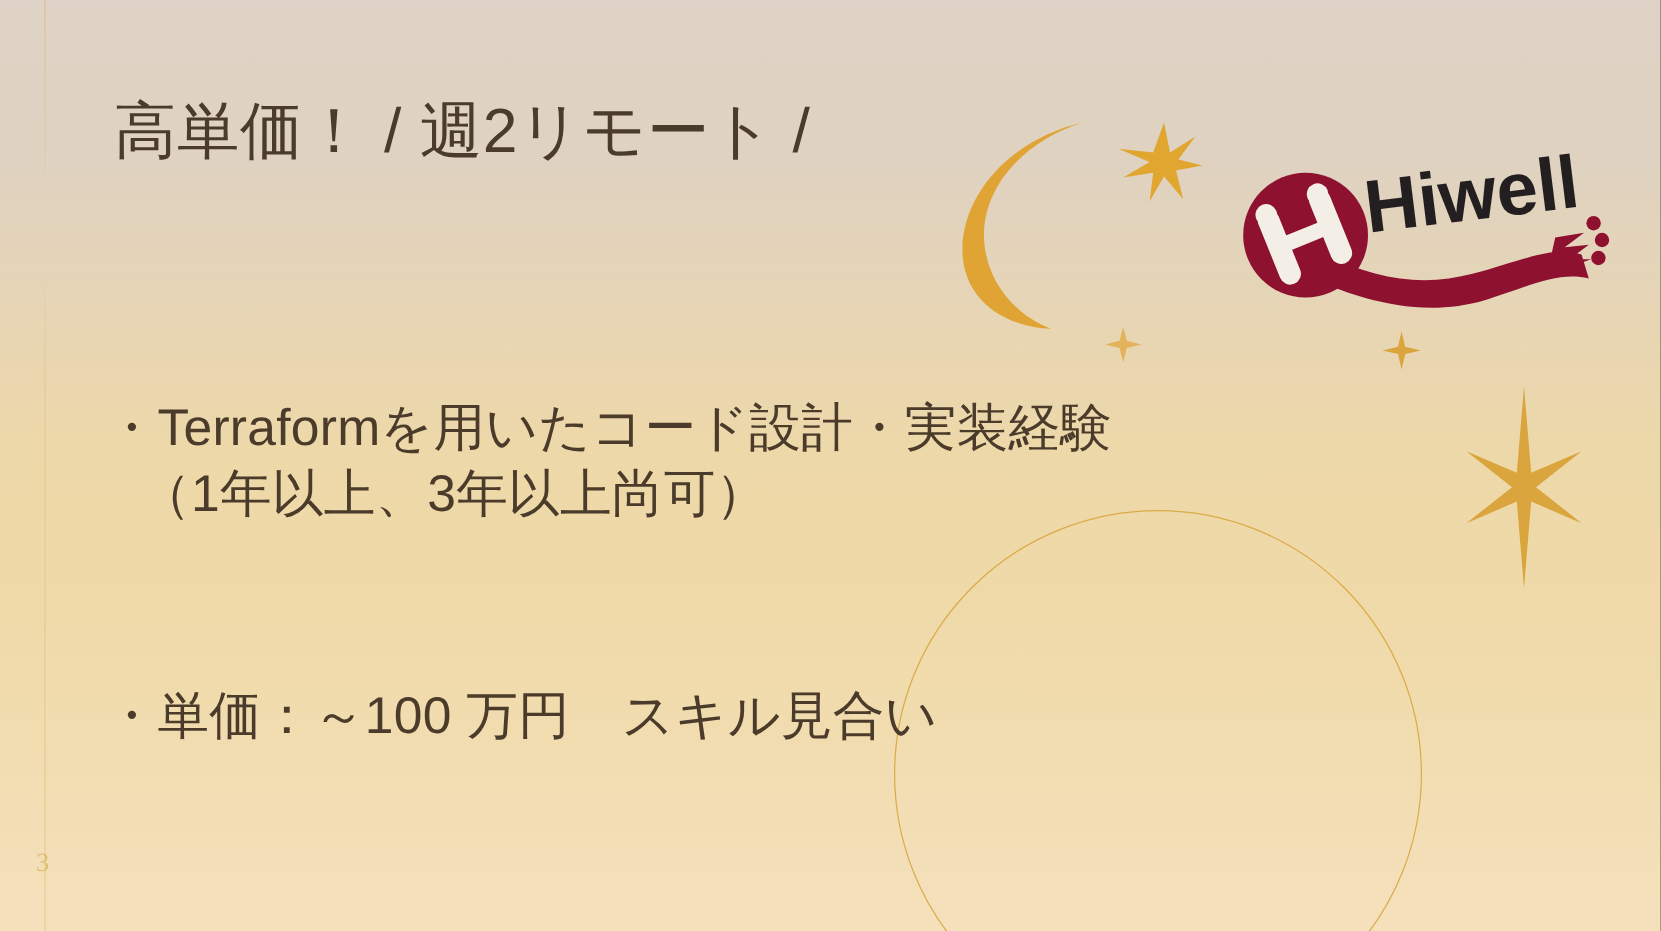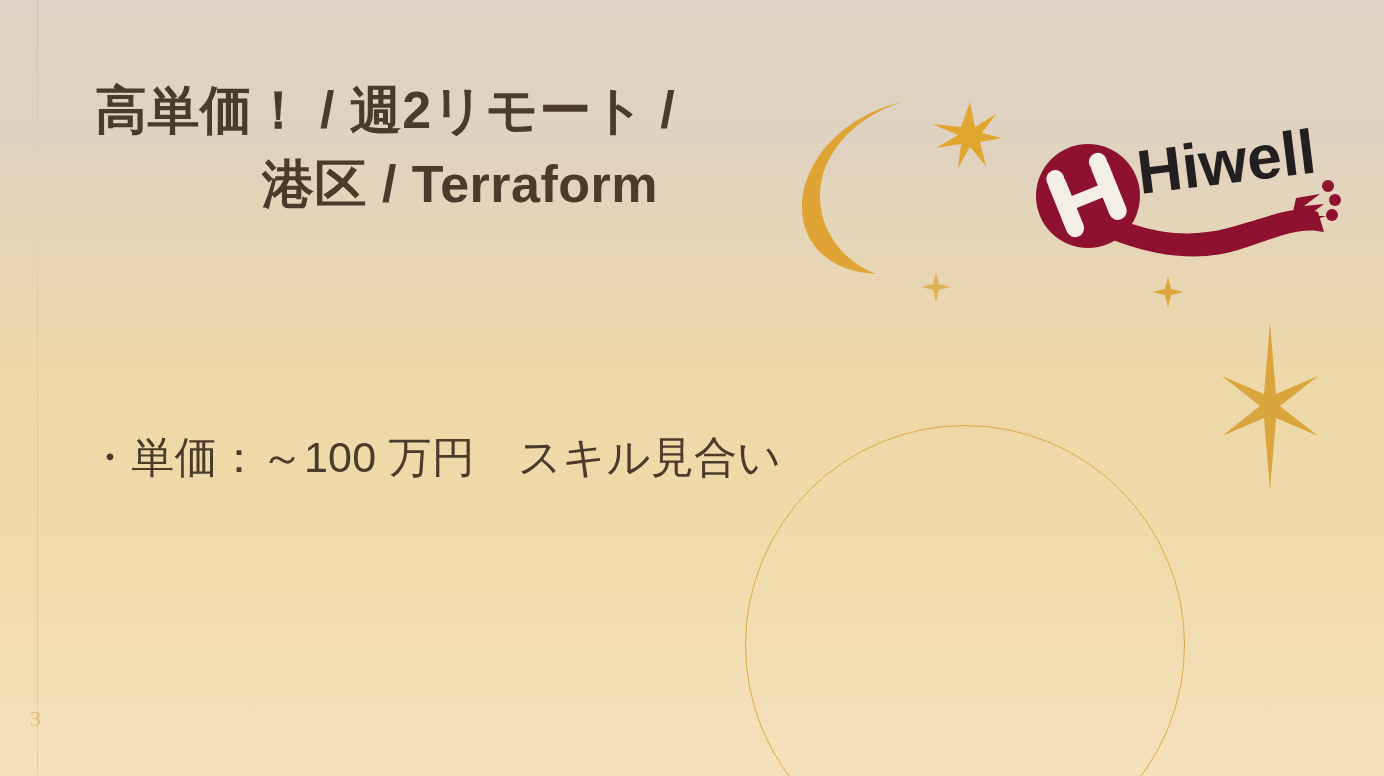--- a/index.html
+++ b/index.html
@@ -87,21 +87,20 @@
   .title-block {
     position: absolute;
     left: 95px;
     top: 74px;
     width: 760px;
     color: #4A3B2A;
     font-size: 52px;
     line-height: 1.42;
     letter-spacing: 0.5px;
     white-space: nowrap;
-    font-weight: bold;
   }
   .title-line-1 { text-align: left; }
   .title-line-2 { text-align: center; padding-right: 30px; }
 
   
   .body-block {
     position: absolute;
     left: 88px;
     top: 330px;
     width: 1060px;
@@ -169,24 +168,27 @@
   <div class="deco" style="left:1222px; top:322px; width:96px; height:168px;">
     <svg width="96" height="168" viewBox="0 0 96 168">
       <path d="M48 0 L54 72 L96 54 L58 84 L96 114 L54 96 L48 168 L42 96 L0 114 L38 84 L0 54 L42 72 Z" fill="#D9A53C"></path>
     </svg>
   </div>
 
   <div class="deco ring"></div>
 
   <div class="title-block">
     <div class="title-line-1">高単価！ / 週2リモート /</div>
-    <div class="title-line-2">港区 / Terraform</div>
   </div>
 
   <div class="body-block">
+    <div class="bullet">
+      <div>・Terraformを用いたコード設計・実装経験</div>
+      <div class="bullet-sub">（1年以上、3年以上尚可）</div>
+    </div>
     <div class="gap-1"></div>
     <div class="gap-2"></div>
     <div class="bullet">
       <div>・単価：～100 万円　スキル見合い</div>
     </div>
   </div>
 
   <div class="slide-number">3</div>
 
   <div class="logo">

